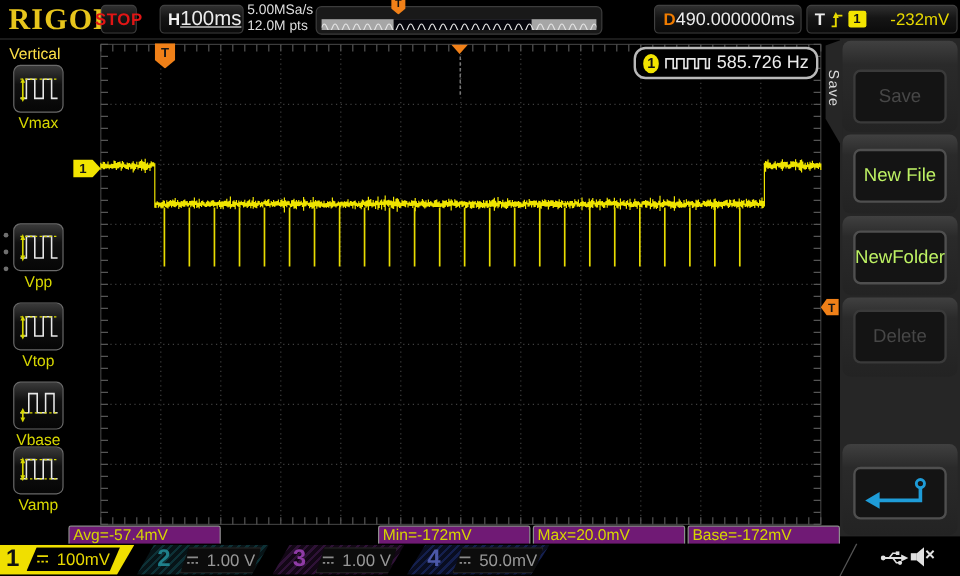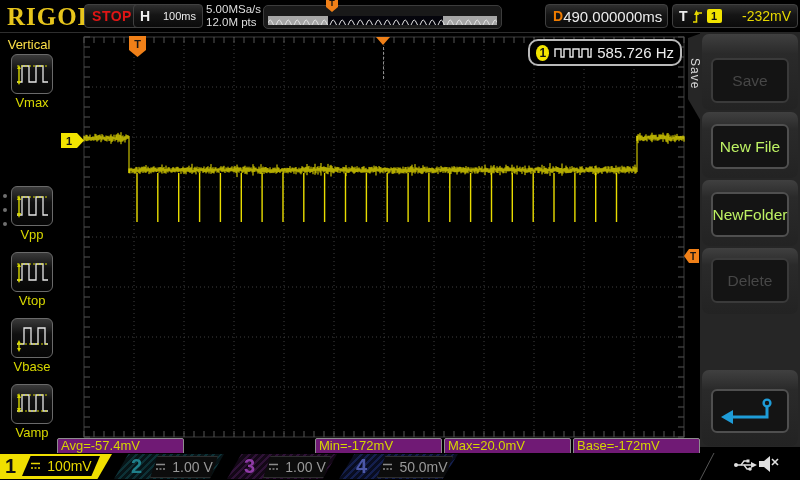--- a/index.html
+++ b/index.html
@@ -5,25 +5,25 @@
   html,body{margin:0;padding:0;background:#000;}
   #screen{position:relative;width:800px;height:480px;background:#000;overflow:hidden;
           font-family:"Liberation Sans",sans-serif;-webkit-font-smoothing:antialiased;}
   .abs{position:absolute;}
 
   
   #topbar{position:absolute;left:0;top:0;width:800px;height:32px;background:#000;border-bottom:1px solid #2e2e2e;}
   .logo{left:7px;top:3px;font-family:"Liberation Serif",serif;font-weight:bold;font-size:25px;color:#e7c51c;letter-spacing:1px;}
   .tbox{background:linear-gradient(180deg,#2f2f2f,#151515 45%,#0b0b0b);border:1px solid #404040;border-radius:4px;
         display:flex;align-items:center;box-sizing:border-box;}
-  #stop-box{left:84px;top:4px;width:56px;height:24px;justify-content:center;}
+  #stop-box{left:84px;top:4px;width:30px;height:24px;justify-content:center;}
   #stop-box span{color:#e01515;font-weight:bold;font-size:14px;letter-spacing:.5px;}
   #h-box{left:133px;top:4px;width:70px;height:24px;padding:0 6px;}
   #h-box .h{color:#f0f0f0;font-weight:bold;font-size:14px;}
-  #h-box .tb{color:#ececec;font-size:11px;flex:1;text-align:right;}
+  #h-box .tb{color:#ececec;font-size:17px;flex:1;text-align:right;text-decoration:underline;}
   #rate-box{left:206px;top:3px;color:#dedede;font-size:11.5px;line-height:13px;}
   #preview{left:263px;top:5px;width:237px;height:22px;background:#191919;border:1px solid #3c3c3c;border-radius:5px;}
   #pv-band{position:absolute;left:4px;top:10px;width:229px;height:9px;background:#a6a6a6;}
   #pv-win{position:absolute;left:60px;top:0;width:115px;height:9px;background:#05050c;}
   #pv-squig{position:absolute;left:0;top:0;}
   #pv-trig{position:absolute;left:62px;top:-9px;}
   #d-box{left:545px;top:4px;width:123px;height:24px;padding:0 7px;}
   #d-box .d{color:#f07c00;font-weight:bold;font-size:14px;}
   #d-box .dv{color:#ececec;font-size:15px;flex:1;text-align:center;}
   #t-box{left:672px;top:4px;width:126px;height:24px;padding:0 6px;gap:4px;}
@@ -184,21 +184,21 @@
         <svg width="34" height="28">
       <path d="M2 20H9V4H16V20H23V4H30V20H33" fill="none" stroke="#e8e8e8" stroke-width="1.3"></path>
       <line x1="2" y1="20" x2="33" y2="20" stroke="#d8d800" stroke-width="1" stroke-dasharray="2 2"></line>
       <line x1="4" y1="18" x2="4" y2="26" stroke="#d8d800" stroke-width="1.4"></line>
       <polygon points="4,16 2,20 6,20" fill="#d8d800"></polygon>
           <polygon points="4,28 2,24 6,24" fill="#d8d800"></polygon>
     </svg>
       </div>
     <div class="v-label">Vbase</div>
   </div>
-  <div class="v-item" style="top:384px">
+  <div class="v-item" style="top:372px">
     <div class="v-icon">
         <svg width="34" height="28">
       <path d="M2 21H7V5H14V21H21V5H28V21H33" fill="none" stroke="#e8e8e8" stroke-width="1.3"></path>
       <line x1="2" y1="5" x2="33" y2="5" stroke="#d8d800" stroke-width="1" stroke-dasharray="2 2"></line>
       <line x1="2" y1="21" x2="33" y2="21" stroke="#d8d800" stroke-width="1" stroke-dasharray="2 2"></line>
       <line x1="4" y1="6" x2="4" y2="20" stroke="#d8d800" stroke-width="1.4"></line>
       <polygon points="4,3 2,8 6,8" fill="#d8d800"></polygon>
           <polygon points="4,23 2,18 6,18" fill="#d8d800"></polygon>
     </svg>
       </div>

